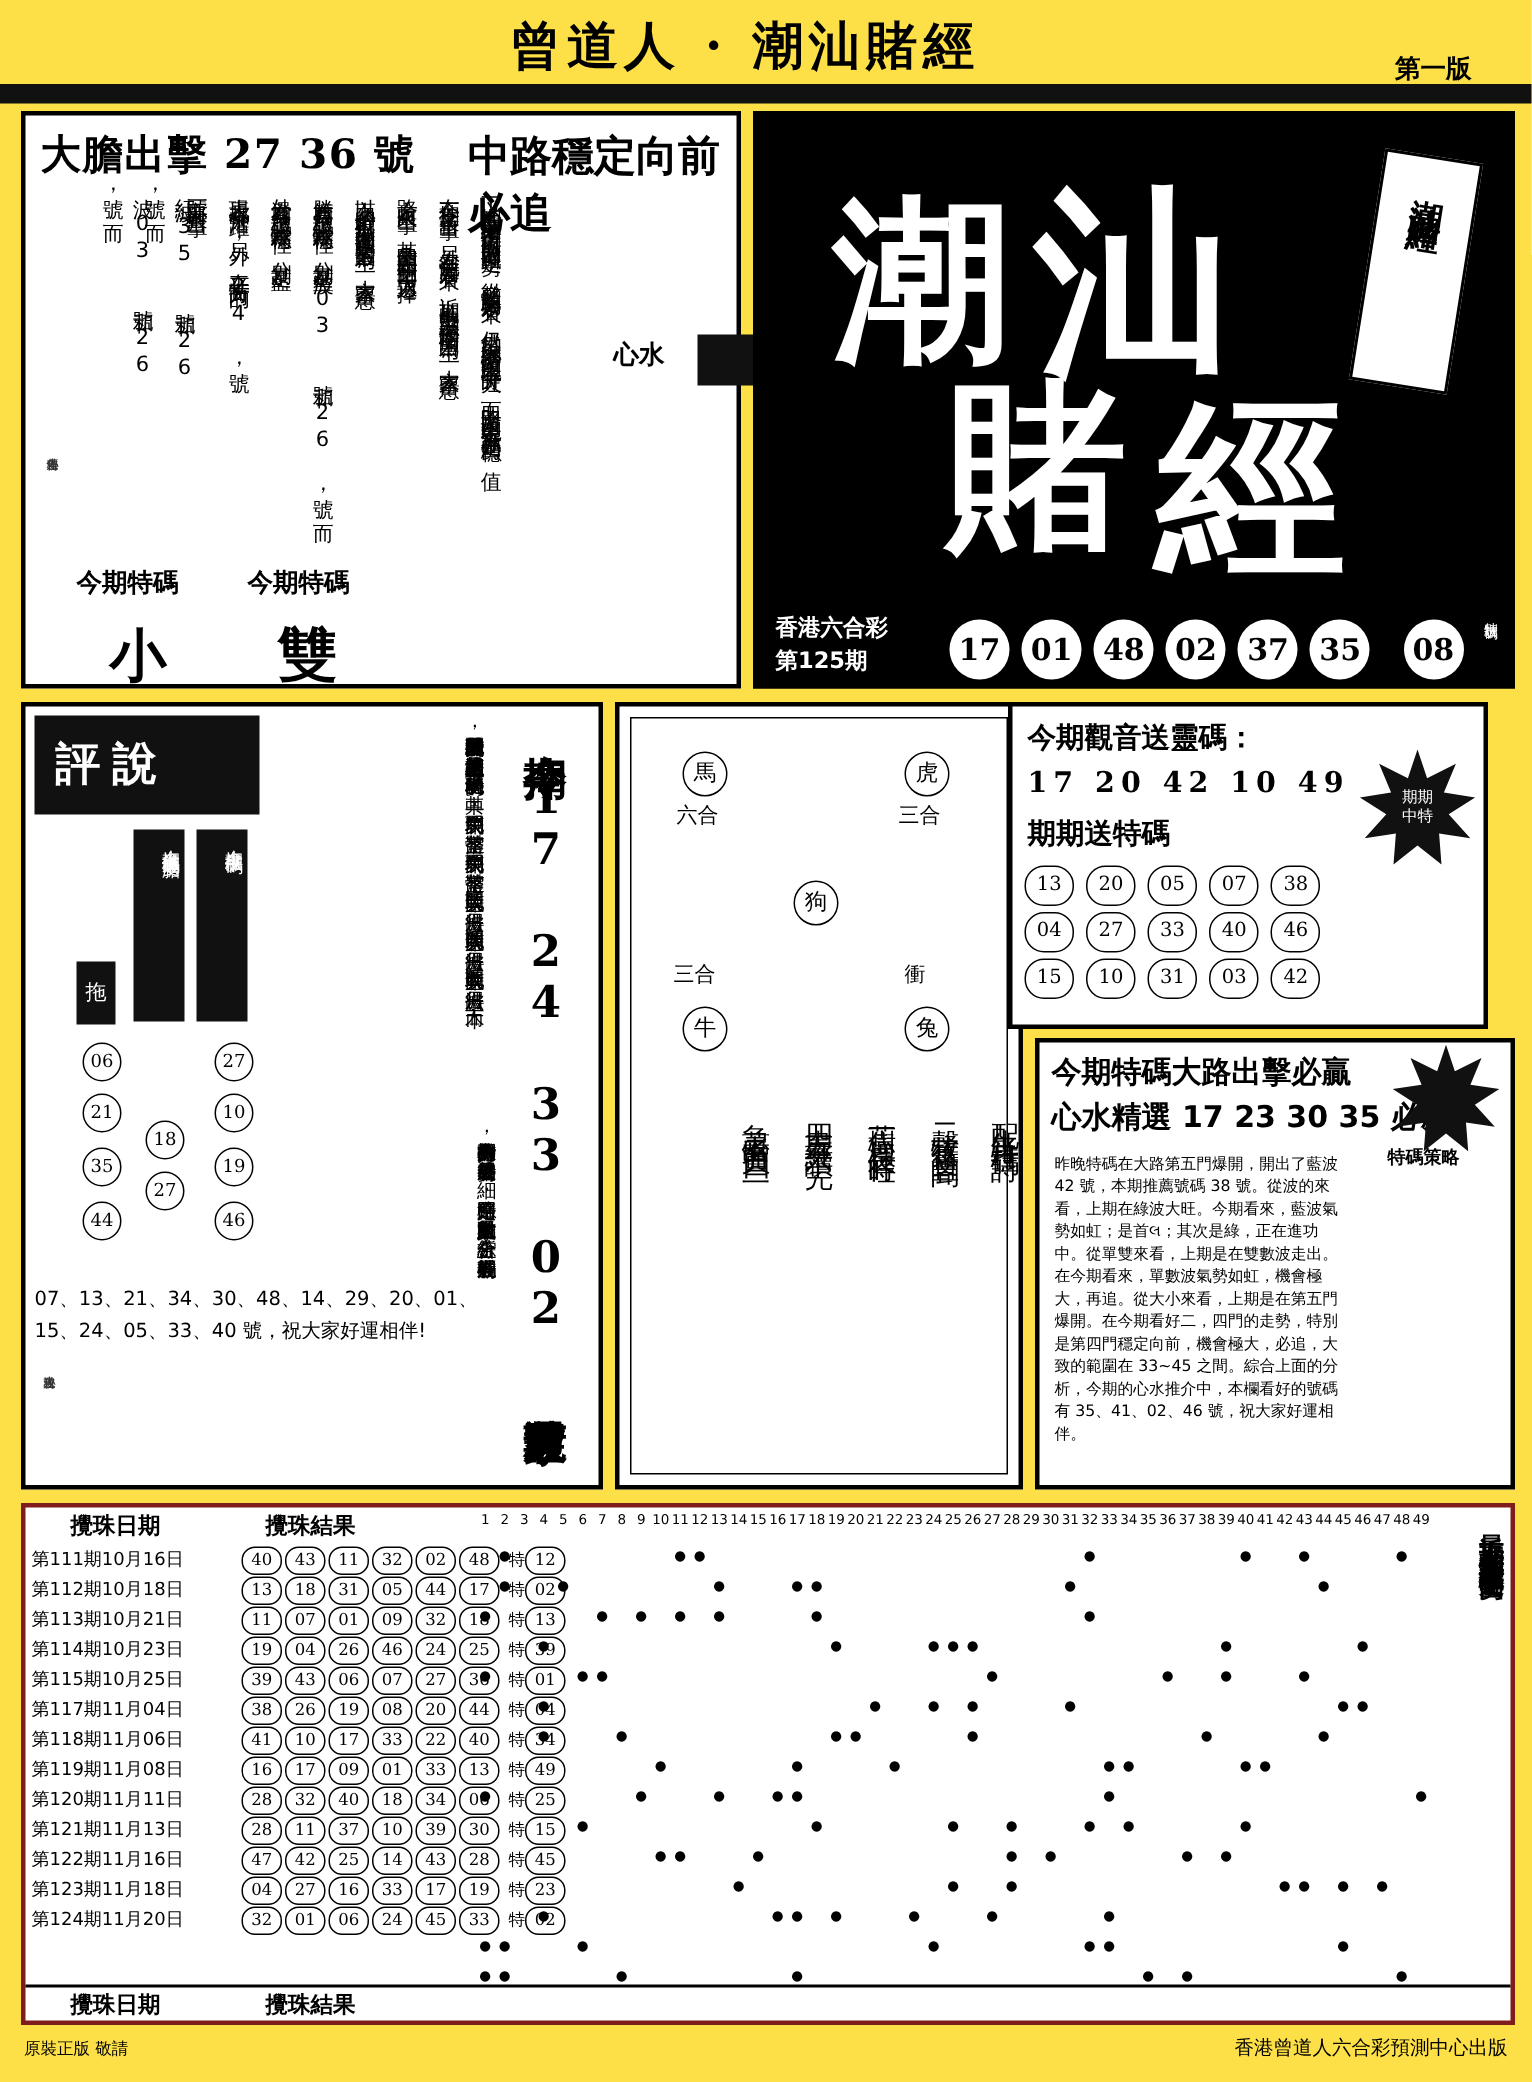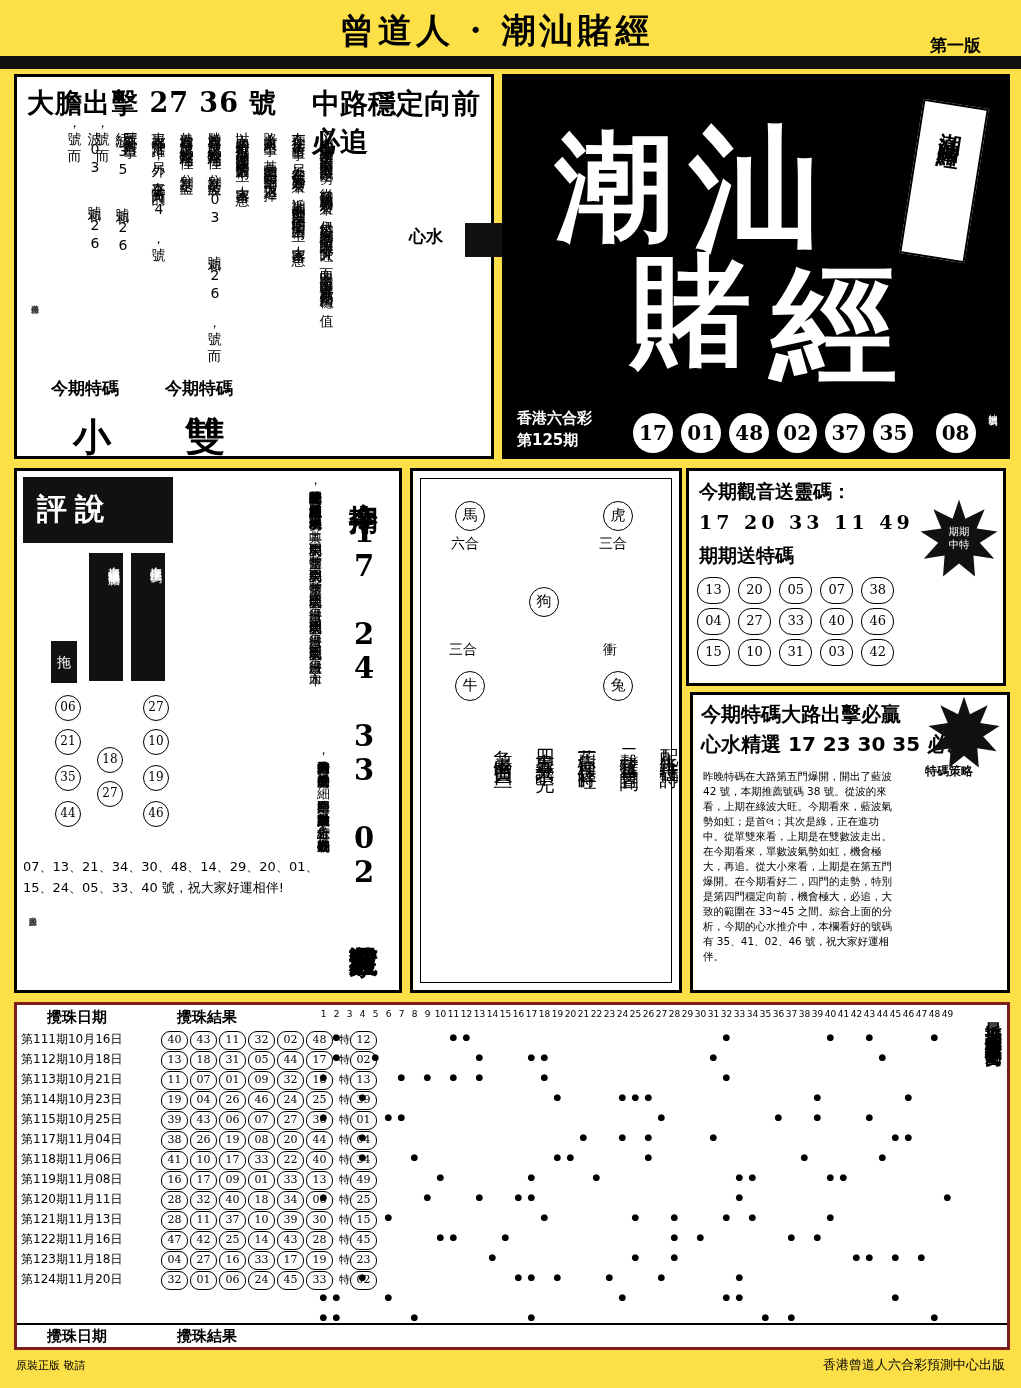--- a/index.html
+++ b/index.html
@@ -54,21 +54,21 @@
   #revNumbers{position:absolute;left:6px;top:385px;width:300px;font-size:13px;line-height:21px;}
   #revSeal{position:absolute;left:10px;top:440px;font-size:8px;line-height:10px;writing-mode:vertical-rl;text-orientation:upright;color:#333;}
   
   #zodiac{left:410px;top:468px;width:272px;height:525px;border:3px solid #000;background:#fff;}
   #zinner{position:absolute;left:7px;top:7px;right:7px;bottom:7px;border:1.5px solid #000;}
   .zc{position:absolute;width:28px;height:28px;border:1.5px solid #000;border-radius:50%;font-size:15px;text-align:center;line-height:26px;}
   .zl{position:absolute;font-size:14px;}
   #poem{position:absolute;left:8px;top:255px;width:256px;height:255px;}
   .pcol{position:absolute;writing-mode:vertical-rl;text-orientation:upright;font-size:19px;line-height:26px;letter-spacing:4px;font-family:"DejaVu Serif","Liberation Serif",serif;}
   
-  #guanyin{left:686px;top:468px;width:320px;height:218px;border:3px solid #000;background:#fff;}
+  #guanyin{left:672px;top:468px;width:320px;height:218px;border:3px solid #000;background:#fff;}
   #gyTitle{position:absolute;left:10px;top:8px;font-size:19px;font-weight:bold;}
   #gyNums{position:absolute;left:10px;top:40px;font-size:19px;font-weight:bold;letter-spacing:4px;font-family:"DejaVu Serif","Liberation Serif",serif;}
   #gySub{position:absolute;left:10px;top:72px;font-size:19px;font-weight:bold;}
   #gyGrid{position:absolute;left:8px;top:104px;}
   .gyCell{display:inline-block;width:31px;height:25px;border:1.5px solid #000;border-radius:13px;font-size:13px;text-align:center;line-height:23px;margin:2px 3px 2px 0;font-family:"DejaVu Serif","Liberation Serif",serif;}
   #gyStar{position:absolute;right:4px;top:24px;width:80px;height:86px;}
   
   #bighit{left:690px;top:692px;width:320px;height:301px;border:3px solid #000;background:#fff;}
   #bhT1{position:absolute;left:8px;top:6px;font-size:20px;font-weight:bold;letter-spacing:0px;}
   #bhT2{position:absolute;left:8px;top:36px;font-size:20px;font-weight:bold;}
@@ -208,21 +208,21 @@
         <div class="pcol" style="right:42px;top:0;height:230px;">二聲牧笛筊笡聞</div>
         <div class="pcol" style="right:84px;top:0;height:230px;">蕉樹一棵長得旺</div>
         <div class="pcol" style="right:126px;top:0;height:230px;">四書五經讀不完</div>
         <div class="pcol" style="right:168px;top:0;height:230px;">急著出名買四三</div>
       </div>
     </div>
   </div>
 
   <div class="blk" id="guanyin">
     <div id="gyTitle">今期觀音送靈碼：</div>
-    <div id="gyNums">17  20  33 11  49</div>
+    <div id="gyNums">17  20  42 10  49</div>
     <div id="gySub">期期送特碼</div>
     <div id="gyGrid">
       <div>
         <span class="gyCell">13</span>
         <span class="gyCell">20</span>
         <span class="gyCell">05</span>
         <span class="gyCell">07</span>
         <span class="gyCell">38</span>
       </div>
       <div>

